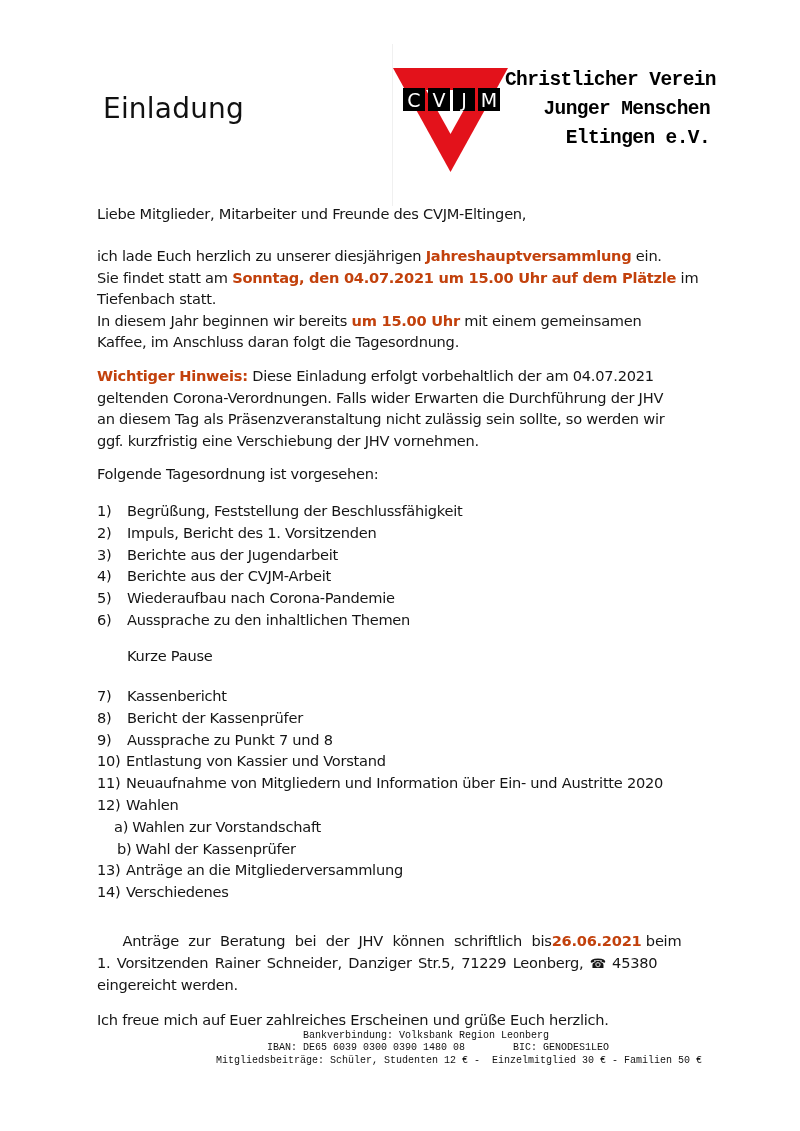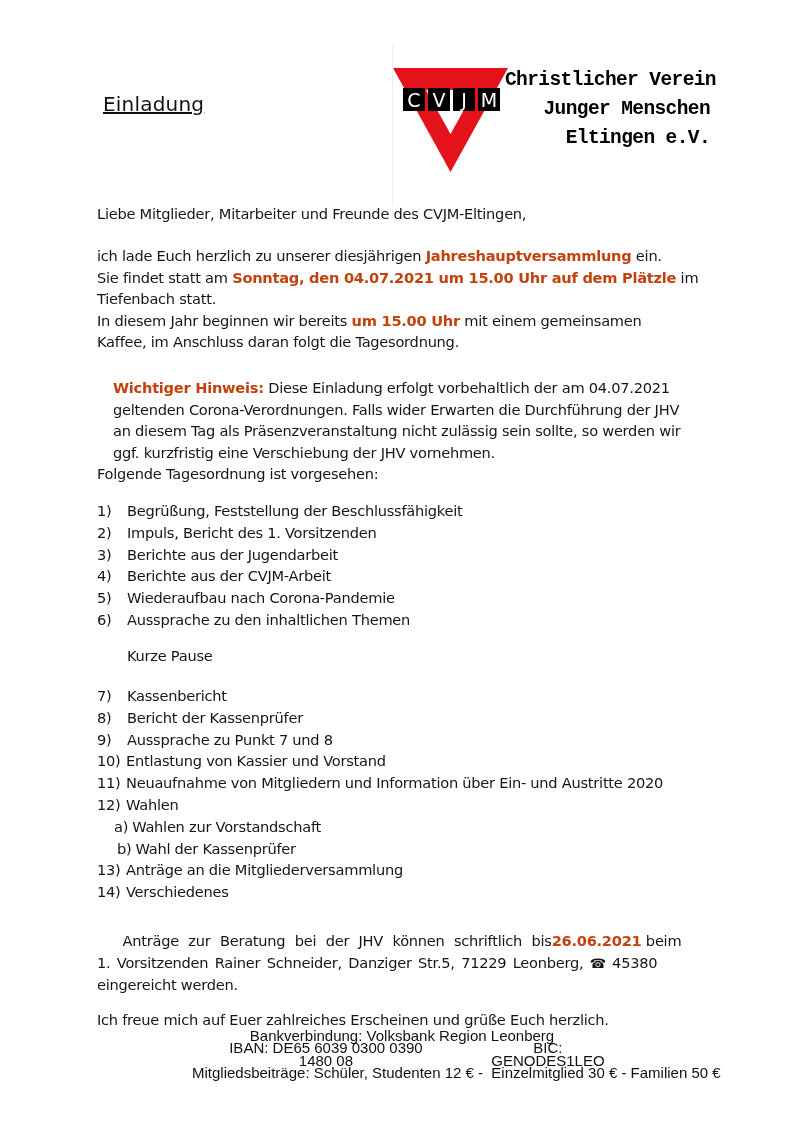--- a/index.html
+++ b/index.html
@@ -4,23 +4,22 @@
   <style>
     html, body { margin: 0; padding: 0; background: #ffffff; }
     body {
       width: 800px; height: 1131px; position: relative; overflow: hidden;
       font-family: "DejaVu Sans", sans-serif; color: #111111;
     }
     .page { position: absolute; left: 0; top: 0; width: 800px; height: 1131px; background: #fff; }
 
     .title {
       position: absolute; left: 103px; top: 92px;
-      font-family: "DejaVu Sans", sans-serif; font-size: 20px; color: #111;
+      font-family: "DejaVu Sans", sans-serif; font-size: 28px; color: #111;
       letter-spacing: 0.2px;
-      text-decoration: underline;
     }
 
     .logo-frame {
       position: absolute; left: 392px; top: 44px; width: 330px; height: 162px;
       border-left: 1px solid #f0f0f0;
     }
     .logo-mark { position: absolute; left: 393px; top: 68px; width: 115px; height: 104px; }
     .org-lines {
       position: absolute; left: 505px; top: 66px; width: 205px;
       text-align: right; font-family: Liberation Mono, monospace;
@@ -37,22 +36,22 @@
     .p { white-space: nowrap; }
 
     .agenda { position: absolute; left: 97px; width: 640px; font-family: "DejaVu Sans", sans-serif; font-size: 14.6px; line-height: 21.8px; color: #151515; letter-spacing: -0.25px; }
     .agenda .row { display: flex; white-space: nowrap; }
     .agenda .num { width: 30px; flex: none; }
     .agenda .num.wide { width: 29px; }
     .agenda .sub { padding-left: 17px; }
     .agenda .sub.b { padding-left: 20px; }
 
     .footer {
-      position: absolute; left: 192px; top: 1030px; width: 420px; text-align: center;
-      font-family: Liberation Sans, sans-serif; font-size: 15px; line-height: 12.4px; color: #111;
+      position: absolute; left: 216px; top: 1030px; width: 420px; text-align: center;
+      font-family: Liberation Mono, monospace; font-size: 10px; line-height: 12.4px; color: #111;
     }
     .footer .iban-row { display: flex; justify-content: center; gap: 48px; padding-left: 24px; align-items: flex-end; }
     .phone { font-size: 13px; }
   </style>
 </head>
 <body>
 
 <div class="page">
 
   <div class="title">Einladung</div>
@@ -87,21 +86,21 @@
   </div>
 
   <div class="body-text" style="top:245px;">
     <div class="p"><span>ich lade Euch herzlich zu unserer diesjährigen </span><b>Jahreshauptversammlung</b><span> ein.</span></div>
     <div class="p"><span>Sie findet statt am </span><b>Sonntag, den 04.07.2021 um 15.00 Uhr auf dem Plätzle</b><span> im</span></div>
     <div class="p">Tiefenbach statt.</div>
     <div class="p"><span>In diesem Jahr beginnen wir bereits </span><b>um 15.00 Uhr</b><span> mit einem gemeinsamen</span></div>
     <div class="p">Kaffee, im Anschluss daran folgt die Tagesordnung.</div>
   </div>
 
-  <div class="body-text" style="top:377px;margin-left:16px;">
+  <div class="body-text" style="top:365px;">
     <div class="p"><b>Wichtiger Hinweis:</b><span> Diese Einladung erfolgt vorbehaltlich der am 04.07.2021</span></div>
     <div class="p">geltenden Corona-Verordnungen. Falls wider Erwarten die Durchführung der JHV</div>
     <div class="p">an diesem Tag als Präsenzveranstaltung nicht zulässig sein sollte, so werden wir</div>
     <div class="p">ggf. kurzfristig eine Verschiebung der JHV vornehmen.</div>
   </div>
 
   <div class="body-text" style="top:463px;">
     <div class="p">Folgende Tagesordnung ist vorgesehen:</div>
   </div>
 

